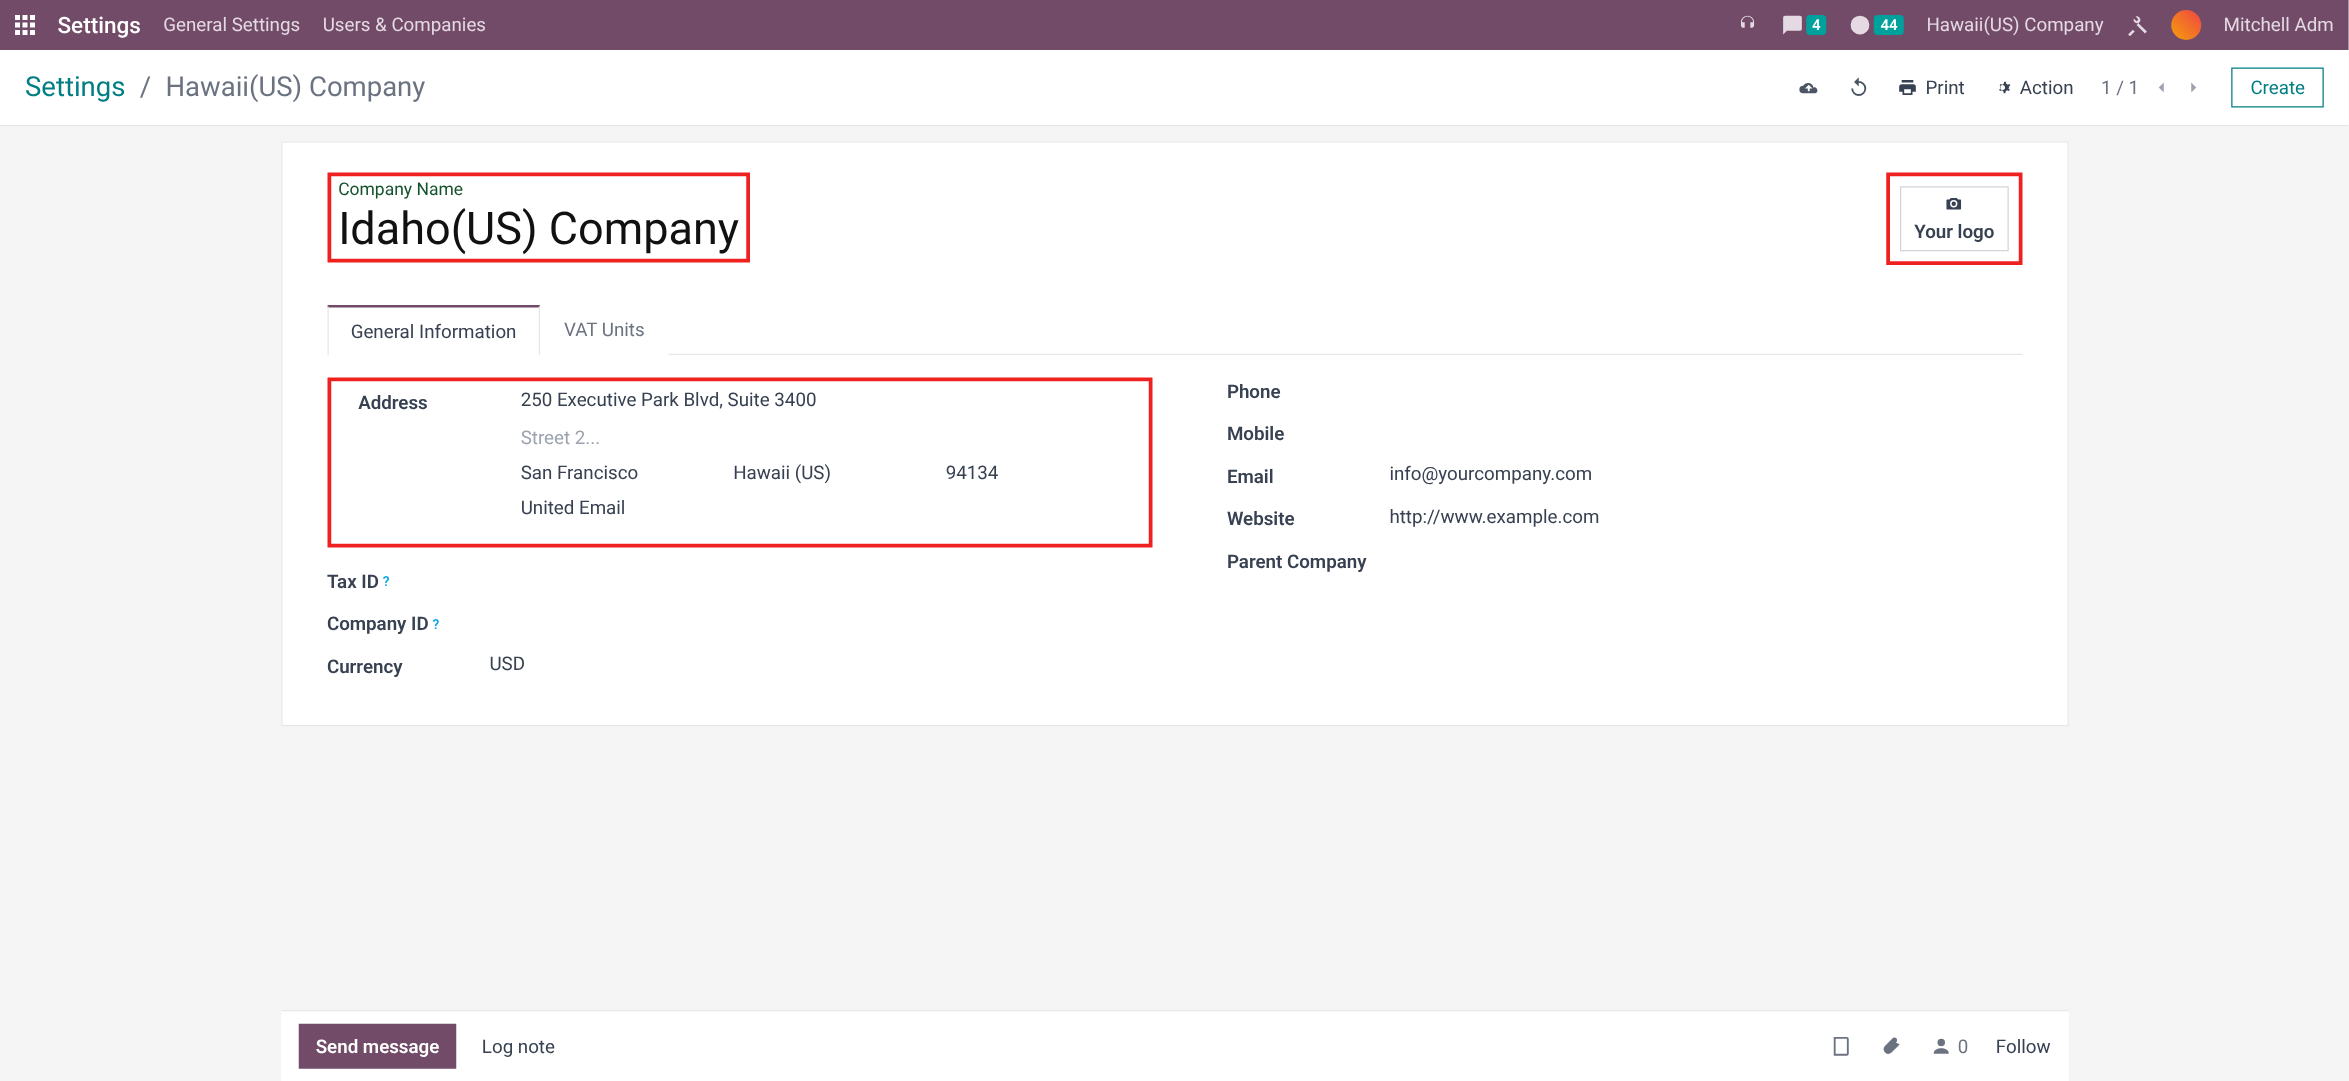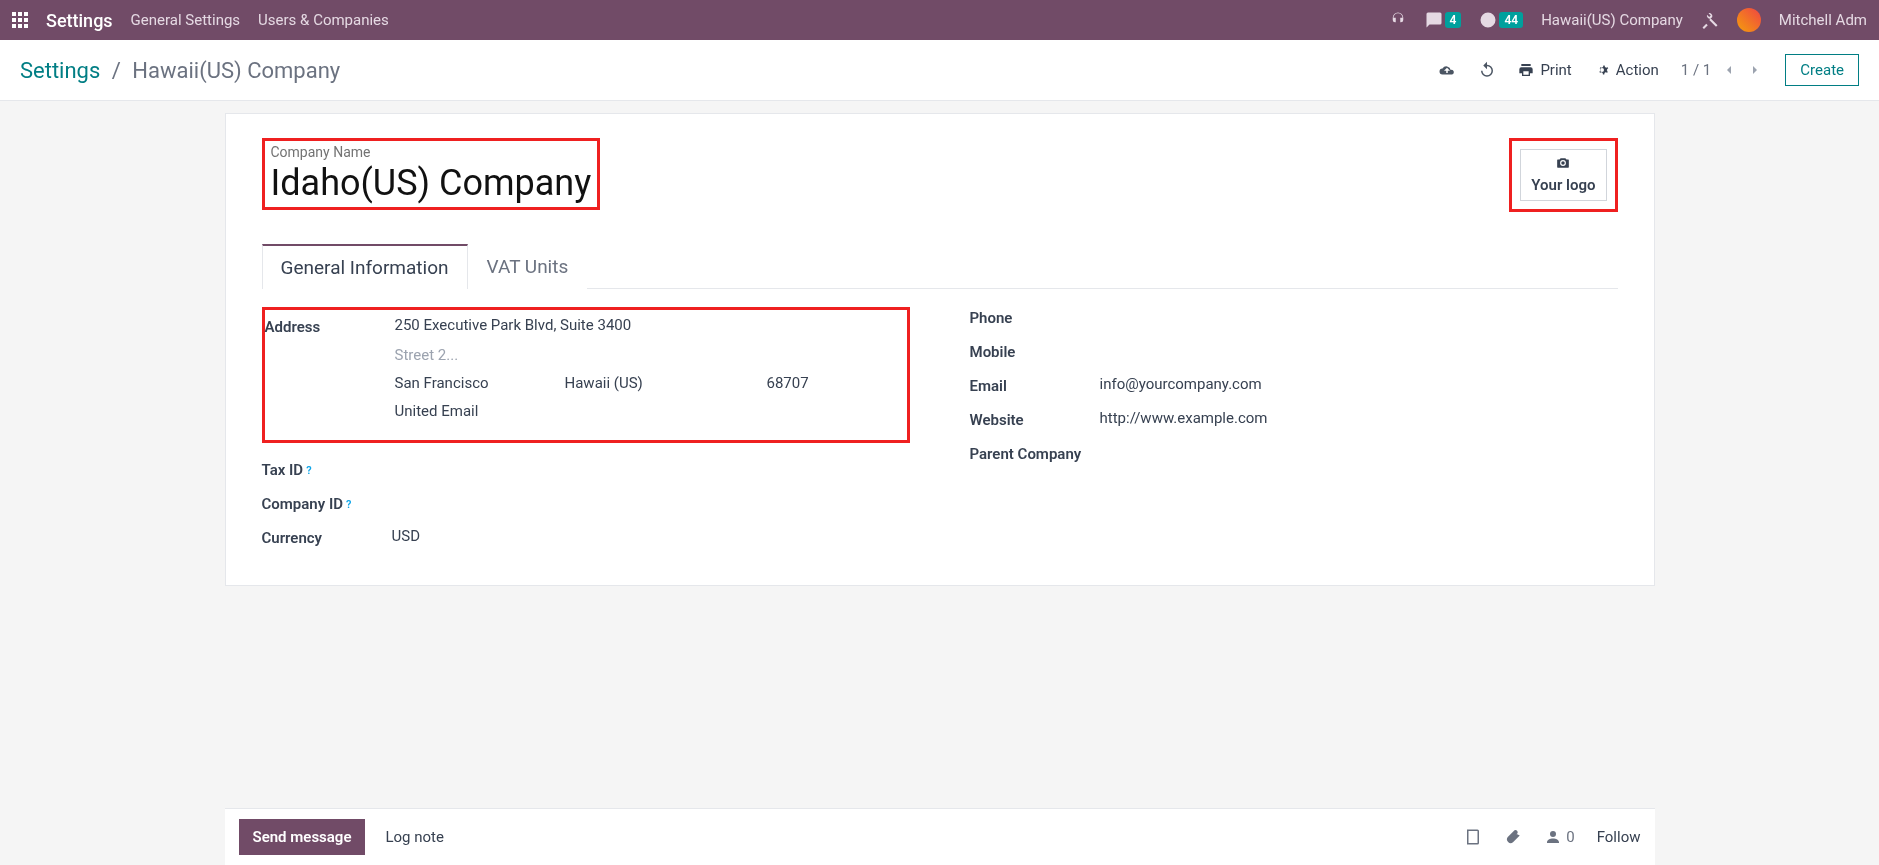--- a/index.html
+++ b/index.html
@@ -61,42 +61,42 @@
 
     
     .form-container { max-width: 1430px; margin: 0 auto; padding: 12px 0 60px; }
     .sheet {
       background: #fff;
       border: 1px solid #e5e7eb;
       padding: 24px 36px;
       position: relative;
     }
     .highlight-red { border: 3px solid #ef2020; padding: 3px 6px; display: inline-block; }
-    .highlight-red-block { border: 3px solid #ef2020; padding: 6px 0; }
+    .highlight-red-block { border: 3px solid #ef2020; padding: 6px 22px; }
 
     .company-name-block { display: inline-block; }
-    .cn-label { font-size: 14px; color: #737373; margin-bottom: 2px; }
+    .cn-label { font-size: 14px; color: #14532d; margin-bottom: 2px; }
     .cn-value { font-size: 36px; color: #111; font-weight: 400; }
 
     .logo-box {
       position: absolute; right: 36px; top: 24px;
       border: 3px solid #ef2020; padding: 8px;
     }
     .logo-inner {
       border: 1px solid #d1d5db; padding: 6px 10px;
       display: flex; align-items: center; gap: 6px;
       font-size: 15px; color: #374151; font-weight: 600; flex-direction: column;
     }
     .logo-inner svg { width: 14px; height: 14px; fill: #374151; }
 
     
     .tabs { display: flex; margin-top: 34px; border-bottom: 1px solid #e5e7eb; }
     .tab {
       padding: 10px 18px;
-      font-size: 19px;
+      font-size: 15px;
       color: #6b7280;
       cursor: pointer;
       border: 1px solid transparent;
       border-bottom: none;
       background: #fff;
       margin-bottom: -1px;
     }
     .tab.active {
       color: #374151;
       border-color: #e5e7eb;
@@ -243,21 +243,21 @@
       <div class="col">
         <div class="highlight-red-block">
           <div class="field-row">
             <div class="field-label">Address</div>
             <div class="field-value">
               <div class="addr-line">250 Executive Park Blvd, Suite 3400</div>
               <div class="addr-line placeholder">Street 2...</div>
               <div class="addr-row">
                 <div>San Francisco</div>
                 <div>Hawaii (US)</div>
-                <div class="zip">68707</div>
+                <div class="zip">94134</div>
               </div>
               <div>United Email</div>
             </div>
           </div>
         </div>
         <div class="field-row" style="margin-top:16px;">
           <div class="field-label">
             <span>Tax ID</span>
               <span class="qmark">?</span>
           </div>

